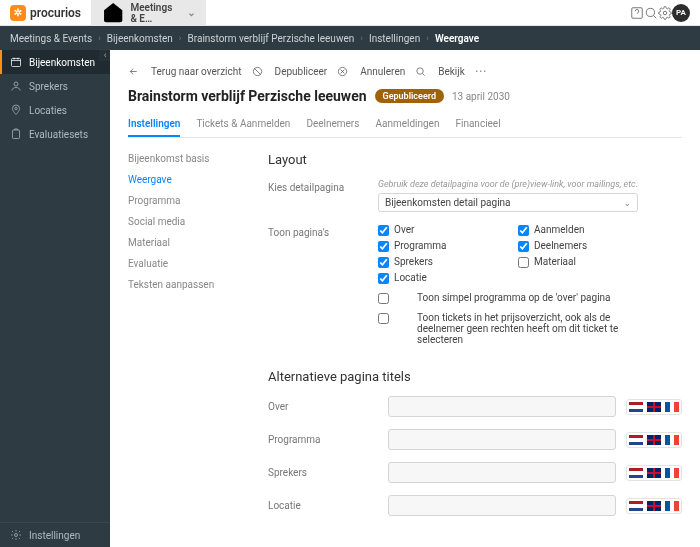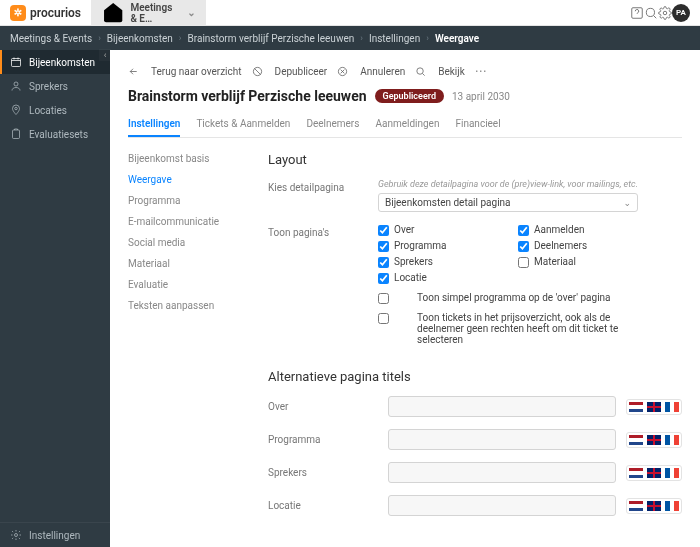--- a/index.html
+++ b/index.html
@@ -27,21 +27,21 @@
 .side-item.active svg { stroke: #fff; }
 .sidebar-bottom { margin-top: auto; border-top: 1px solid #3a454d; }
 .main { flex: 1; background: #fff; overflow-y: auto; position: relative; }
 .main-header { padding: 10px 18px 0 18px; }
 .action-row { display: flex; align-items: center; gap: 10px; font-size: 10px; color: #555; padding: 4px 0 8px 0; }
 .action { display: flex; align-items: center; gap: 12px; cursor: pointer; }
 .action svg { width: 11px; height: 11px; stroke: #555; fill: none; stroke-width: 1.6; }
 .action.more { font-size: 12px; letter-spacing: 1px; color: #888; }
 .title-row { display: flex; align-items: center; gap: 8px; padding: 2px 0 8px 0; }
 .title-row h1 { font-size: 14px; font-weight: 700; color: #222; }
-.status-pill { background: #7f1d1d; color: #fff; font-size: 9px; padding: 2px 8px; border-radius: 10px; font-weight: 600; }
+.status-pill { background: #a16207; color: #fff; font-size: 9px; padding: 2px 8px; border-radius: 10px; font-weight: 600; }
 .date-text { color: #888; font-size: 10px; }
 .tabs { display: flex; gap: 16px; border-bottom: 1px solid #e5e5e5; font-size: 10px; }
 .tab { padding: 6px 0; color: #888; cursor: pointer; }
 .tab.active { color: #0a84ff; border-bottom: 2px solid #0a84ff; font-weight: 600; }
 .content-wrap { display: flex; padding: 0 18px; }
 .subnav { width: 120px; padding-top: 10px; font-size: 10px; }
 .subnav-item { padding: 5px 0; color: #888; cursor: pointer; }
 .subnav-item.active { color: #0a84ff; }
 .panel { flex: 1; padding: 14px 0 14px 20px; }
 .section-title { font-size: 13px; color: #333; margin-bottom: 12px; }
@@ -202,21 +202,20 @@
           <div class="tab">Aanmeldingen</div>
           <div class="tab">Financieel</div>
         </div>
       </div>
 
       <div class="content-wrap">
         <div class="subnav">
           <div class="subnav-item">Bijeenkomst basis</div>
           <div class="subnav-item active">Weergave</div>
           <div class="subnav-item">Programma</div>
-          <div class="subnav-item">E-mailcommunicatie</div>
           <div class="subnav-item">Social media</div>
           <div class="subnav-item">Materiaal</div>
           <div class="subnav-item">Evaluatie</div>
           <div class="subnav-item">Teksten aanpassen</div>
         </div>
 
         <div class="panel">
           <div class="section-title">Layout</div>
 
           <div class="form-row">

